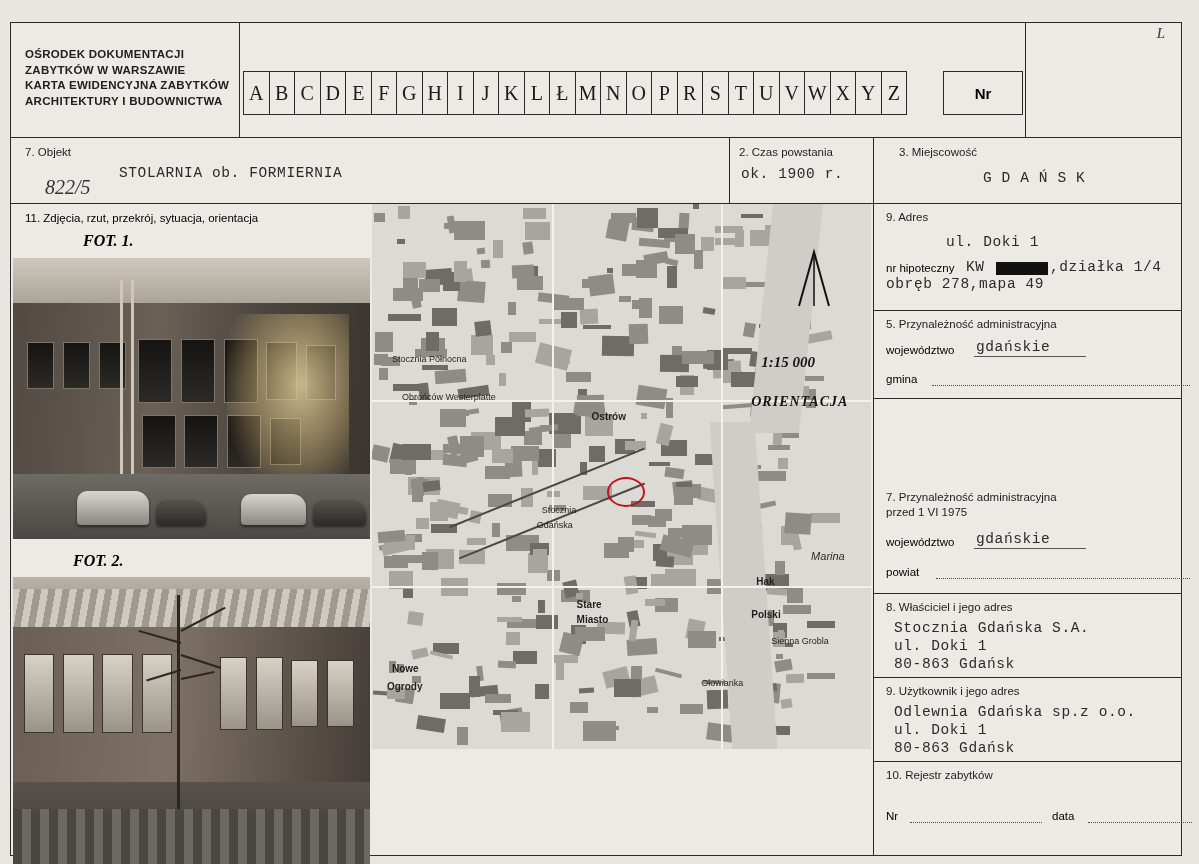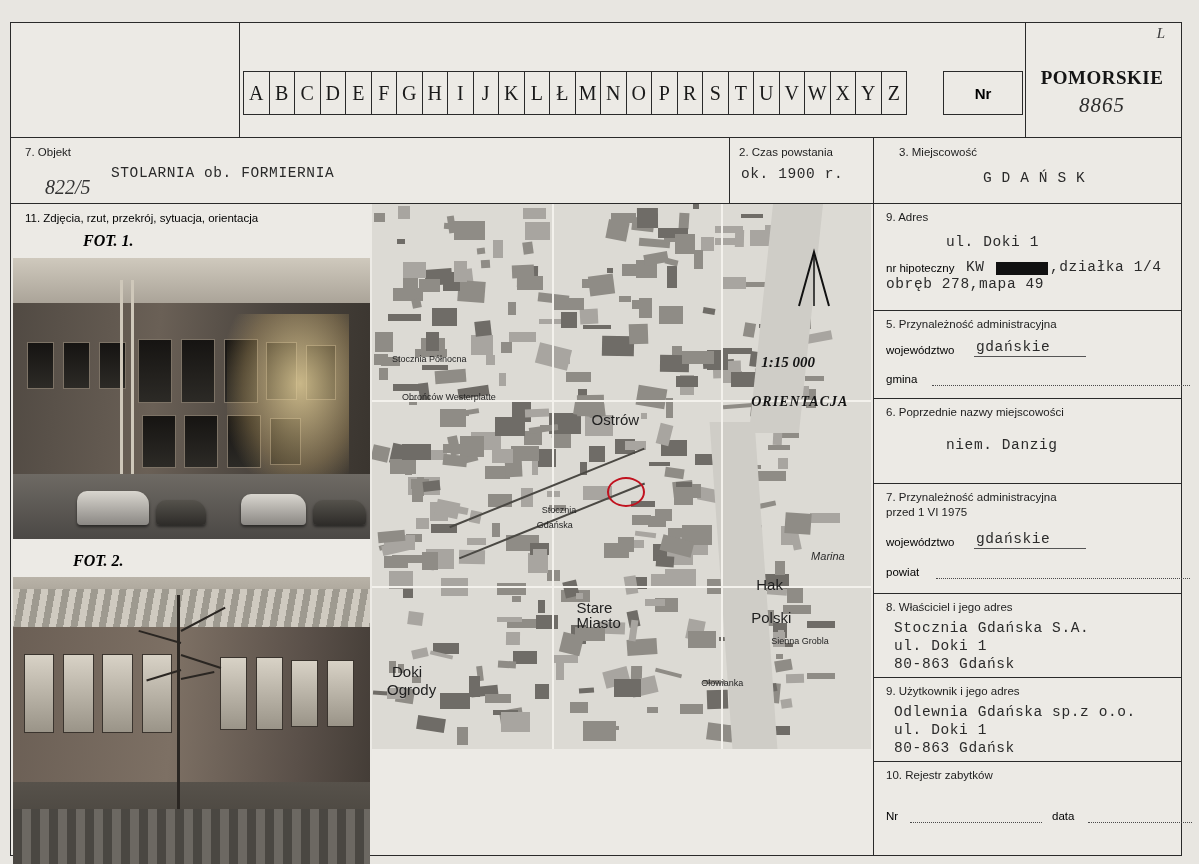--- a/index.html
+++ b/index.html
@@ -76,38 +76,44 @@
 
   
   .mblocks{position:absolute;inset:0;}
   .blk{position:absolute;background:#8f8c86;}
   .blk.l{background:#a8a5a0;}
   .blk.d{background:#6f6c67;}
   .water{position:absolute;background:#cfcdc7;}
   .road{position:absolute;background:#f3f1ec;}
   .rail{position:absolute;background:#4b4944;height:2px;}
   .mlabel{position:absolute;font-family:"Liberation Sans",sans-serif;font-size:9px;color:#1f1f1f;}
-  .mlabel.big{font-size:15px;font-weight:normal;}
+  .mlabel.big{font-size:10px;font-weight:bold;}
   .mlabel.it{font-style:italic;font-size:11px;color:#2a2a2a;}
   .redring{position:absolute;border:2.5px solid #c1121f;border-radius:50%;}
   .scale{position:absolute;font-family:"Liberation Serif",serif;font-style:italic;font-weight:bold;font-size:15px;color:#141414;}
   .orient{position:absolute;font-family:"Liberation Serif",serif;font-style:italic;font-weight:bold;font-size:14px;color:#141414;letter-spacing:1px;}
   .narrow{position:absolute;}
 </style>
 </head>
 <body>
 
 <div class="page">
 
   <div class="card">
     <div class="card-inner">
 
       <div class="corner-l">L</div>
 
       <div class="hdr">
+        <div class="org">
+          <div>OŚRODEK DOKUMENTACJI</div>
+          <div>ZABYTKÓW W WARSZAWIE</div>
+          <div>KARTA EWIDENCYJNA ZABYTKÓW</div>
+          <div>ARCHITEKTURY I BUDOWNICTWA</div>
+        </div>
 
         <div class="alpha" id="alpha-row">
             <div class="cell">A</div>
             <div class="cell">B</div>
             <div class="cell">C</div>
             <div class="cell">D</div>
             <div class="cell">E</div>
             <div class="cell">F</div>
             <div class="cell">G</div>
             <div class="cell">H</div>
@@ -128,32 +134,28 @@
             <div class="cell">W</div>
             <div class="cell">X</div>
             <div class="cell">Y</div>
             <div class="cell">Z</div>
           </div>
 
         <div class="nrbox">
           <span>Nr</span>
         </div>
 
-        <div class="voiv">
-          <div class="name">POMORSKIE</div>
-          <div class="num">8865</div>
-        </div>
 
         <div class="hdr-vline" style="left:228px;"></div>
         <div class="hdr-vline" style="left:1014px;"></div>
       </div>
 
       <div class="row2">
         <div class="lbl" style="position:absolute;left:14px;top:8px;">7. Objekt</div>
-        <div class="typed" style="position:absolute;left:100px;top:27px;">STOLARNIA     ob. FORMIERNIA</div>
+        <div class="typed" style="position:absolute;left:108px;top:27px;">STOLARNIA     ob. FORMIERNIA</div>
         <div class="hand" style="position:absolute;left:34px;top:38px;">822/5</div>
 
         <div class="vdiv" style="left:718px;top:0;height:66px;"></div>
         <div class="lbl" style="position:absolute;left:728px;top:8px;">2. Czas powstania</div>
         <div class="typed" style="position:absolute;left:730px;top:28px;">ok. 1900 r.</div>
 
         <div class="vdiv" style="left:862px;top:0;height:66px;"></div>
         <div class="lbl" style="position:absolute;left:872px;top:8px;margin-left:16px;">3. Miejscowość</div>
         <div class="typed" style="position:absolute;left:972px;top:32px;">G D A Ń S K</div>
       </div>
@@ -576,21 +578,21 @@
               <div class="mlabel" style="left: 4%; top: 27.5862%;">Stocznia Północna</div>
               <div class="mlabel" style="left: 6%; top: 34.4828%;">Obrońców Westerplatte</div>
               <div class="mlabel big" style="left: 44%; top: 37.931%;">Ostrów</div>
               <div class="mlabel" style="left: 34%; top: 55.1724%;">Stocznia</div>
               <div class="mlabel" style="left: 33%; top: 57.931%;">Gdańska</div>
               <div class="mlabel big" style="left: 76%; top: 66.2069%; margin-top: 44px;">Polski</div>
               <div class="mlabel big" style="left: 77%; top: 68.2759%;">Hak</div>
               <div class="mlabel big" style="left: 41%; top: 72.4138%;">Stare</div>
               <div class="mlabel big" style="left: 41%; top: 75.1724%; text-align: right;">Miasto</div>
               <div class="mlabel" style="left: 80%; top: 79.3103%;">Sienna Grobla</div>
-              <div class="mlabel big" style="left: 4%; top: 84.1379%;">Doki</div>
+              <div class="mlabel big" style="left: 4%; top: 84.1379%;">Nowe</div>
               <div class="mlabel big" style="left: 3%; top: 87.5862%;">Ogrody</div>
               <div class="mlabel" style="left: 66%; top: 86.8966%;">Ołowianka</div>
               <div class="mlabel it" style="left: 88%; top: 63.4483%;">Marina</div>
             </div>
         </div>
       </div>
 
       <div class="rightcol">
 
         <div class="rsec" style="top:66px;height:107px;">
@@ -604,24 +606,20 @@
         </div>
 
         <div class="rsec" style="top:173px;height:88px;">
           <div class="lbl">5. Przynależność administracyjna</div>
           <div style="position:absolute;left:12px;top:33px;font-size:11.5px;">województwo</div>
           <div class="rtyped ul" style="left:100px;top:28px;padding:0 36px 1px 2px;">gdańskie</div>
           <div style="position:absolute;left:12px;top:62px;font-size:11.5px;">gmina</div>
           <div class="dots" style="position:absolute;left:58px;top:74px;width:258px;"></div>
         </div>
 
-        <div class="rsec" style="top:261px;height:85px;">
-          <div class="lbl">6. Poprzednie nazwy miejscowości</div>
-          <div class="rtyped" style="left:72px;top:38px;">niem. Danzig</div>
-        </div>
 
         <div class="rsec" style="top:346px;height:110px;">
           <div class="lbl">7. Przynależność administracyjna</div>
           <div class="lbl" style="position:absolute;left:12px;top:22px;">przed 1 VI 1975</div>
           <div style="position:absolute;left:12px;top:52px;font-size:11.5px;">województwo</div>
           <div class="rtyped ul" style="left:100px;top:47px;padding:0 36px 1px 2px;">gdańskie</div>
           <div style="position:absolute;left:12px;top:82px;font-size:11.5px;">powiat</div>
           <div class="dots" style="position:absolute;left:62px;top:94px;width:254px;"></div>
         </div>
 

